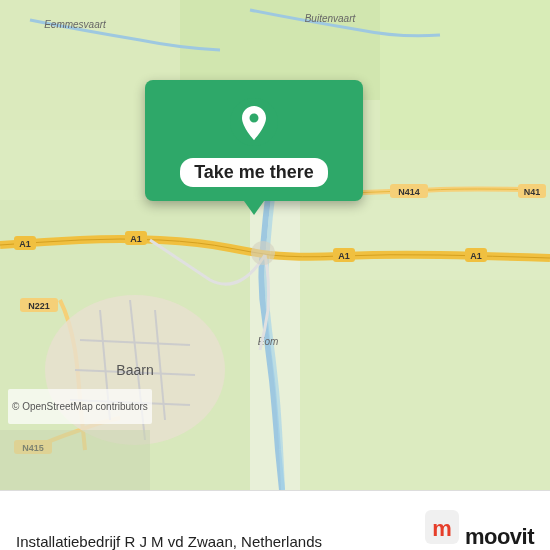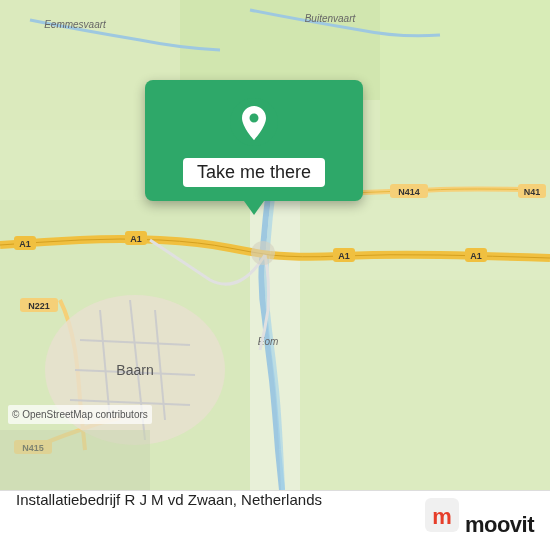--- a/index.html
+++ b/index.html
@@ -54,35 +54,35 @@
 
     #popup-icon {
       width: 48px;
       height: 48px;
       margin-bottom: 8px;
     }
 
     #popup-label {
       color: #222;
       font-size: 18px;
-      font-weight: 400;
+      font-weight: 700;
       background: white;
-      border-radius: 4px;
+      border-radius: 13px;
       padding: 4px 14px;
       margin-top: 4px;
     }
 
     
     #bottom-bar {
       width: 550px;
       height: 60px;
       background: white;
       border-top: 1px solid #ddd;
       display: flex;
-      align-items: flex-start;
+      align-items: flex-end;
       padding: 0 16px;
       justify-content: space-between;
     }
 
     #place-name {
       font-size: 15px;
       color: #222;
       font-weight: 400;
     }
 
@@ -105,21 +105,21 @@
       height: 34px;
     }
 
     #copyright {
       position: absolute;
       bottom: 66px;
       left: 8px;
       font-size: 10px;
       color: #555;
       background: rgba(255,255,255,0.7);
-      padding: 4px 4px;
+      padding: 12px 4px;
       border-radius: 2px;
     }
   </style>
 </head>
 <body>
 
 <div id="map-container">
   <svg id="map-svg" viewBox="0 0 550 490" xmlns="http://www.w3.org/2000/svg">
 
     <rect width="550" height="490" fill="#e8f0d8"></rect>

